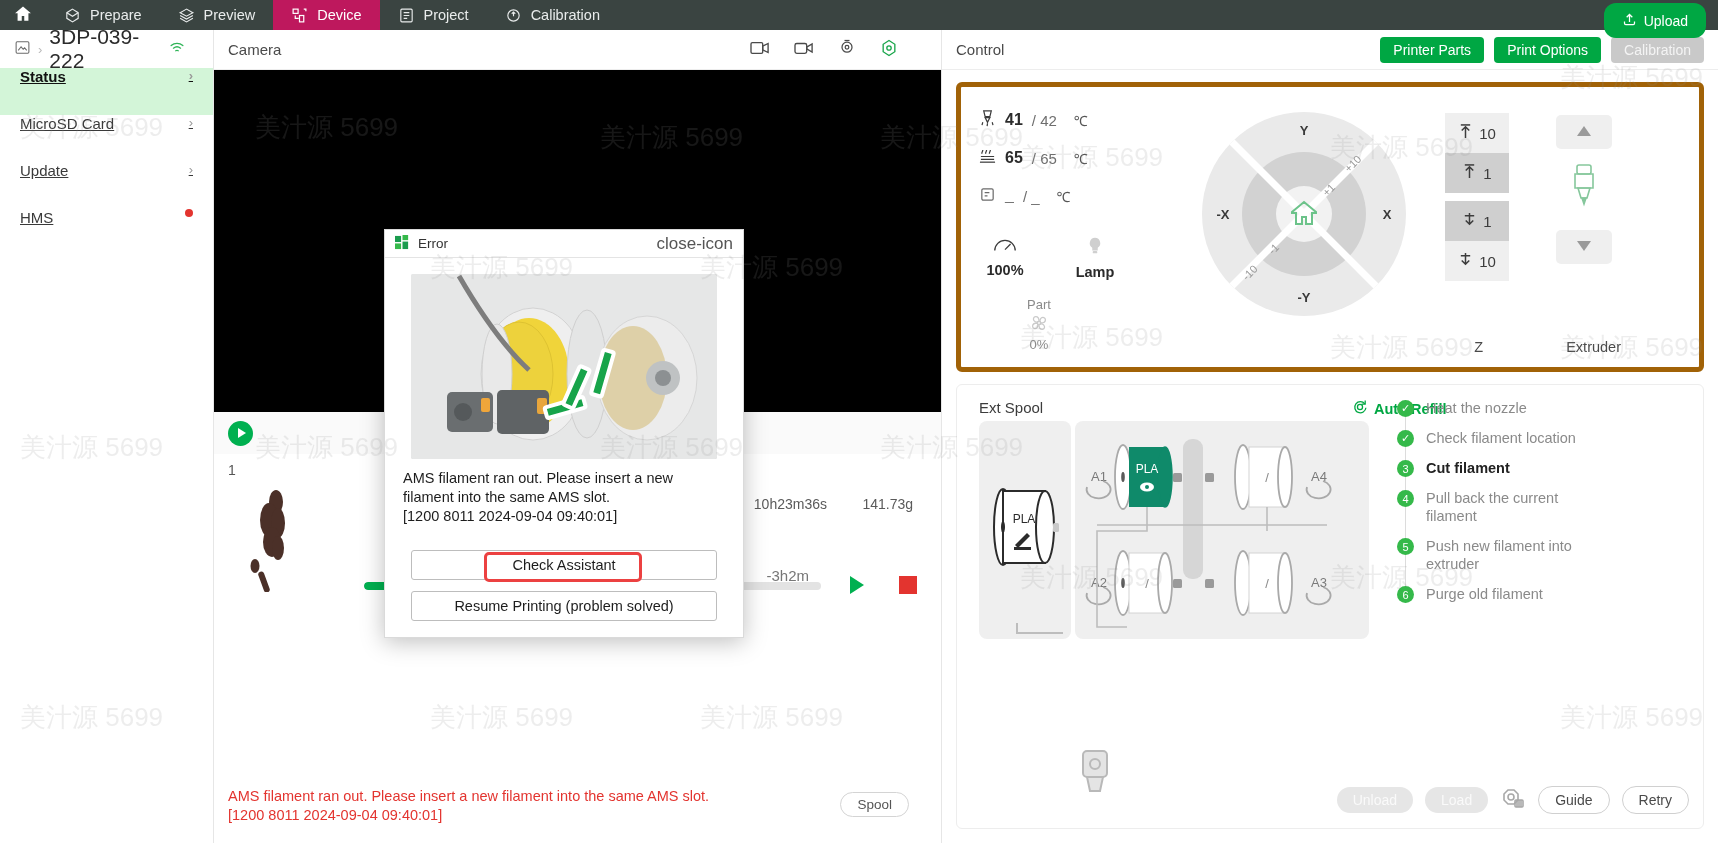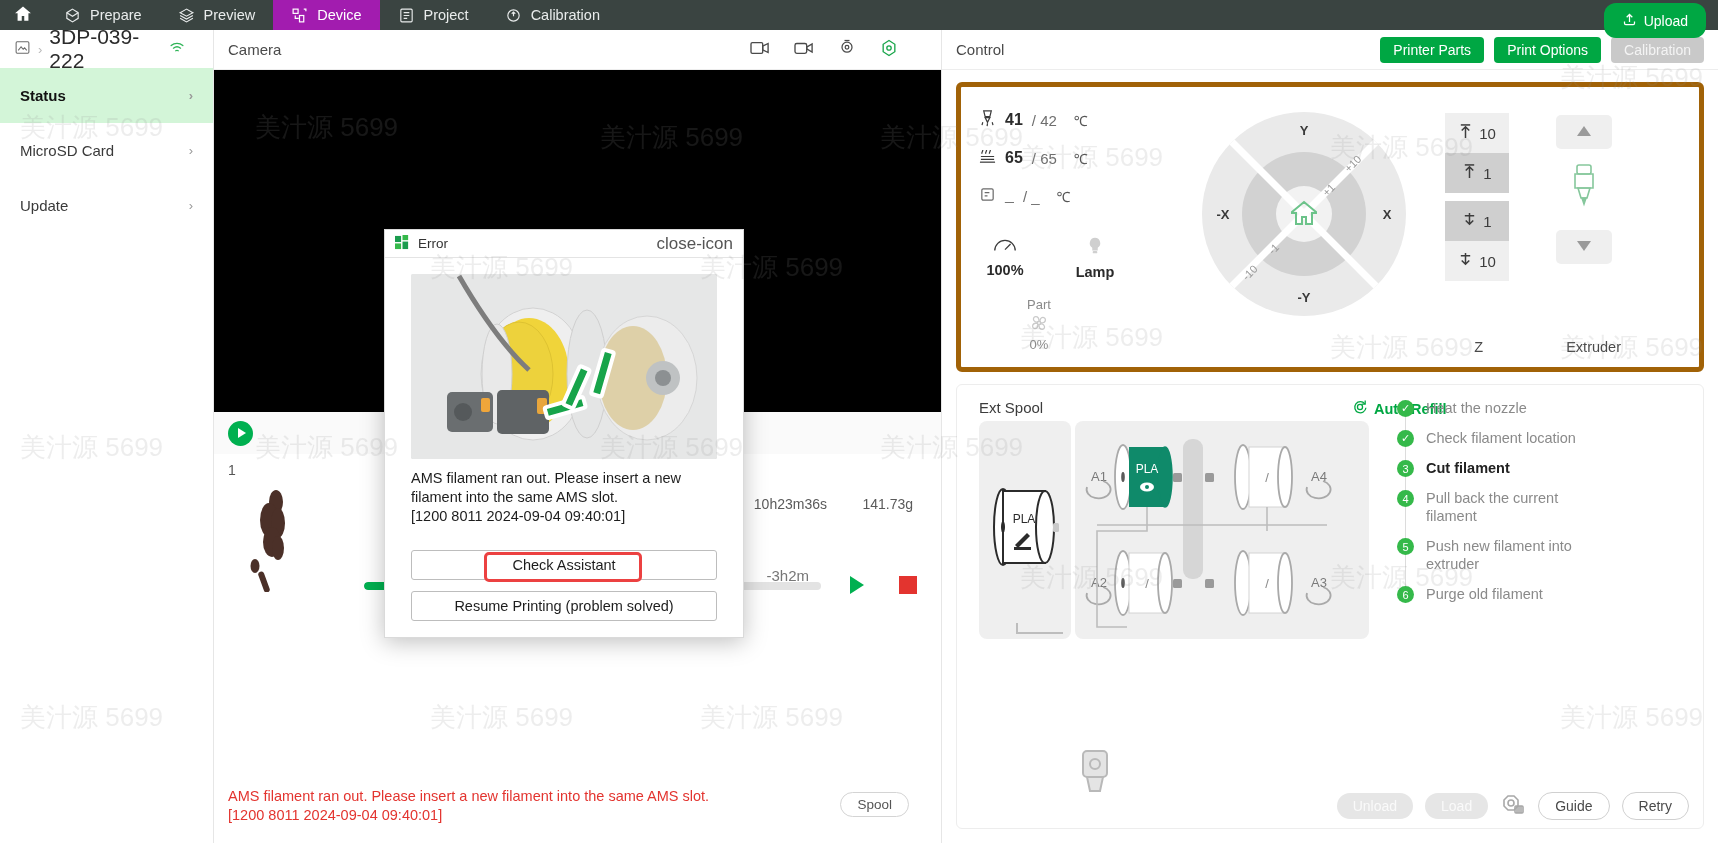--- a/index.html
+++ b/index.html
@@ -15,21 +15,21 @@
   
   .topbar {
     height:30px; background:#3a4441; display:flex; align-items:center;
     position:relative;
   }
   .home-btn { width:46px; height:30px; display:flex; align-items:center; justify-content:center; }
   .nav-item {
     height:30px; display:flex; align-items:center; gap:9px;
     padding:0 18px; color:#e9ecec; font-size:14.5px; white-space:nowrap;justify-content:space-between;
   }
-  .nav-item.active { background:#a21caf; color:#fff; }
+  .nav-item.active { background:#be185d; color:#fff; }
   .nav-ico { display:flex; align-items:center; }
   .upload-btn {
     position:absolute; right:12px; top:3px;
     height:35px; background:#00a743; color:#fff; border-radius:12px;
     display:flex; align-items:center; gap:7px; padding:0 18px;
     font-size:14px;
   }
 
   
   .body-wrap { display:flex; height:813px; }
@@ -37,22 +37,22 @@
   
   .sidebar { width:214px; background:#fff; border-right:1px solid #e6e6e6; flex:0 0 214px; }
   .device-row {
     height:38px; display:flex; align-items:center; gap:7px;
     padding:0 14px; font-size:14.5px;
   }
   .chev-sm { color:#b9b9b9; font-size:13px; }
   .dev-name { font-size:21px; color:#2b2b2b; }
   .wifi { margin-left:auto; margin-right:14px; }
   .side-item {
-    height:55px; display:flex; align-items:center;
-    padding:0 20px; font-size:15px; color:#3a3a3a; position:relative;
+    height:47px; display:flex; align-items:flex-start;
+    padding:0 20px; font-size:15px; color:#3a3a3a; position:relative;text-decoration:underline;
   }
   .side-item.active { background:#d3f5d8; font-weight:bold; color:#111; }
   .side-item .arrow { margin-left:auto; color:#9a9a9a; font-size:13px; }
   .side-item .reddot {
     margin-left:auto; width:8px; height:8px; border-radius:50%; background:#e3342f;
   }
 
   
   .center { flex:1 1 auto; display:flex; flex-direction:column; background:#fff;
             border-right:1px solid #e6e6e6; min-width:0; }
@@ -151,34 +151,34 @@
   .steps { position:absolute; left:440px; top:14px; width:300px; }
   .step {
     display:flex; gap:12px; align-items:flex-start; margin-bottom:12px;
   }
   .step-dot { width:17px; height:17px; border-radius:50%; background:#35b94a;
               color:#fff; font-size:11px; display:flex; align-items:center;
               justify-content:center; flex:0 0 17px; margin-top:1px; }
   .step-txt { font-size:14.5px; color:#8a8a8a; line-height:18px; }
   .step.current .step-txt { color:#222; font-weight:bold; }
   .steps-line { position:absolute; left:448px; top:32px; width:1px; height:174px; background:#dcdcdc; }
-  .ams-actions { position:absolute; right:14px; bottom:8px; display:flex; gap:12px; align-items:center; }
+  .ams-actions { position:absolute; right:14px; bottom:14px; display:flex; gap:12px; align-items:center; }
   .pill-dis { background:#e6e6e6; color:#fafafa; border-radius:14px; padding:5px 16px; font-size:14px; }
   .pill-out { background:#fff; border:1px solid #d0d0d0; color:#4a4a4a;
               border-radius:14px; padding:5px 16px; font-size:14px; }
   .modal {
     position:absolute; left:384px; top:229px; width:360px; background:#fff;
     box-shadow:0 4px 22px rgba(0,0,0,.25); border:1px solid #dadada;
   }
   .modal-title { height:28px; display:flex; align-items:center; gap:8px;
                  padding:0 10px; border-bottom:1px solid #e4e4e4; font-size:13.5px; color:#333; }
   .modal-close { margin-left:auto; font-size:17px; color:#555; line-height:1; }
   .modal-img { margin:16px 26px 0 26px; height:185px; border-radius:2px; position:relative;
                overflow:hidden; background:linear-gradient(160deg,#e9eaea 0%,#dfe1e0 55%,#d4d6d5 100%); }
-  .modal-msg { padding:10px 26px 0 26px; font-size:14.5px; line-height:19px; color:#1d1d1d; }
+  .modal-msg { padding:10px 26px 0 18px; font-size:14.5px; line-height:19px; color:#1d1d1d; }
   .modal-btns { padding:24px 26px 16px 26px; }
   .m-btn { width:100%; height:30px; border:1px solid #bdbdbd; border-radius:3px;
            background:#fff; font-size:14.5px; color:#1d1d1d; display:flex;
            align-items:center; justify-content:center; }
   .m-btn + .m-btn { margin-top:11px; }
   .hl-ring { position:absolute; left:484px; top:552px; width:158px; height:30px;
              border:3px solid #ec4141; border-radius:5px; pointer-events:none; }
 
   
   .wm { position:absolute; color:rgba(140,140,140,.16); font-size:26px;
@@ -284,20 +284,24 @@
       <span>Status</span>
       <span class="arrow">›</span>
     </div>
     <div class="side-item">
       <span>MicroSD Card</span>
       <span class="arrow">›</span>
     </div>
     <div class="side-item">
       <span>Update</span>
       <span class="arrow">›</span>
+    </div>
+    <div class="side-item">
+      <span>HMS</span>
+      <span class="reddot"></span>
     </div>
   </div>
 
   <div class="center">
     <div class="panel-head">
       <span>Camera</span>
       <span class="cam-icons">
         <span>
           <svg width="22" height="18" viewBox="0 0 24 20" fill="none" stroke="#4a4a4a" stroke-width="1.5">
             <rect x="2" y="4" width="13" height="12" rx="1.5"></rect>

